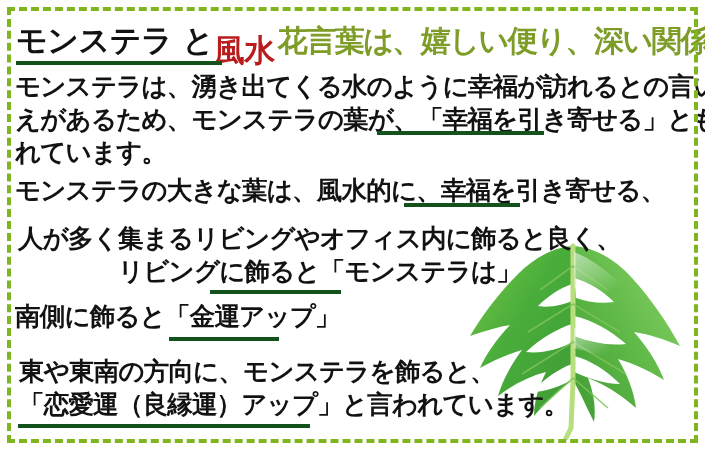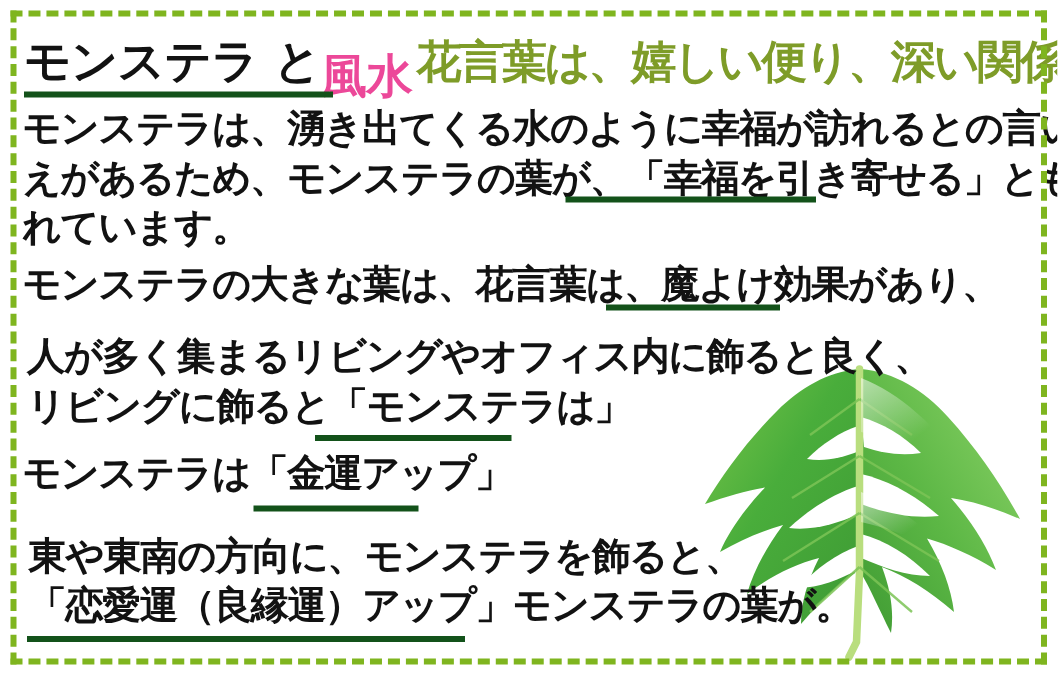--- a/index.html
+++ b/index.html
@@ -65,21 +65,21 @@
     align-items: center;
     white-space: nowrap;
   }
   .t-black {
     color: #121212;
     font-size: 31px;
     font-weight: bold;
     letter-spacing: -0.5px;
   }
   .t-green {
-    color: #ec4899;
+    color: #b91c1c;
     font-size: 31px;
     font-weight: bold;
     letter-spacing: -0.5px;
     margin-top: 20px;
   }
   .t-olive {
     color: #7e9c28;
     font-size: 30px;
     font-weight: bold;
     letter-spacing: -1.5px;
@@ -107,21 +107,21 @@
     color: #121212;
     font-size: 25.5px;
     font-weight: bold;
     line-height: 33px;
     letter-spacing: -0.8px;
     white-space: nowrap;
   }
 
   .p1 { left: 15px; top: 70px; }
   .p2 { left: 15px; top: 174px; }
-  .p3 { left: 18px; top: 222px; }
+  .p3 { left: 18px; top: 222px; text-align: center; }
   .p4 { left: 15px; top: 300px; }
   .p5 { left: 19px; top: 355px; }
 
   .uline {
     position: absolute;
     background: #13521a;
     height: 4px;
     z-index: 4;
   }
   .u-kofuku { left: 377px; top: 131px;  width: 167px; }
@@ -214,37 +214,37 @@
     <div class="title-rule"></div>
 
     <div class="para p1">
       <div>モンステラは、湧き出てくる水のように幸福が訪れるとの言い伝</div>
       <div>えがあるため、モンステラの葉が、「幸福を引き寄せる」ともいわ</div>
       <div>れています。</div>
     </div>
     <div class="uline u-kofuku"></div>
 
     <div class="para p2">
-      <div>モンステラの大きな葉は、花言葉は、魔よけ効果があり、</div>
+      <div>モンステラの大きな葉は、風水的に、幸福を引き寄せる、</div>
     </div>
     <div class="uline u-mayoke"></div>
 
     <div class="para p3">
       <div>人が多く集まるリビングやオフィス内に飾ると良く、</div>
       <div>リビングに飾ると「モンステラは」</div>
     </div>
     <div class="uline u-katei"></div>
 
     <div class="para p4">
-      <div>モンステラは「金運アップ」</div>
+      <div>南側に飾ると「金運アップ」</div>
     </div>
     <div class="uline u-kinun"></div>
 
     <div class="para p5">
       <div>東や東南の方向に、モンステラを飾ると、</div>
-      <div>「恋愛運（良縁運）アップ」モンステラの葉が。</div>
+      <div>「恋愛運（良縁運）アップ」と言われています。</div>
     </div>
     <div class="uline u-renai"></div>
 
   </div>
 
   <div class="frame"></div>
 </div>
 
 </body></html>

